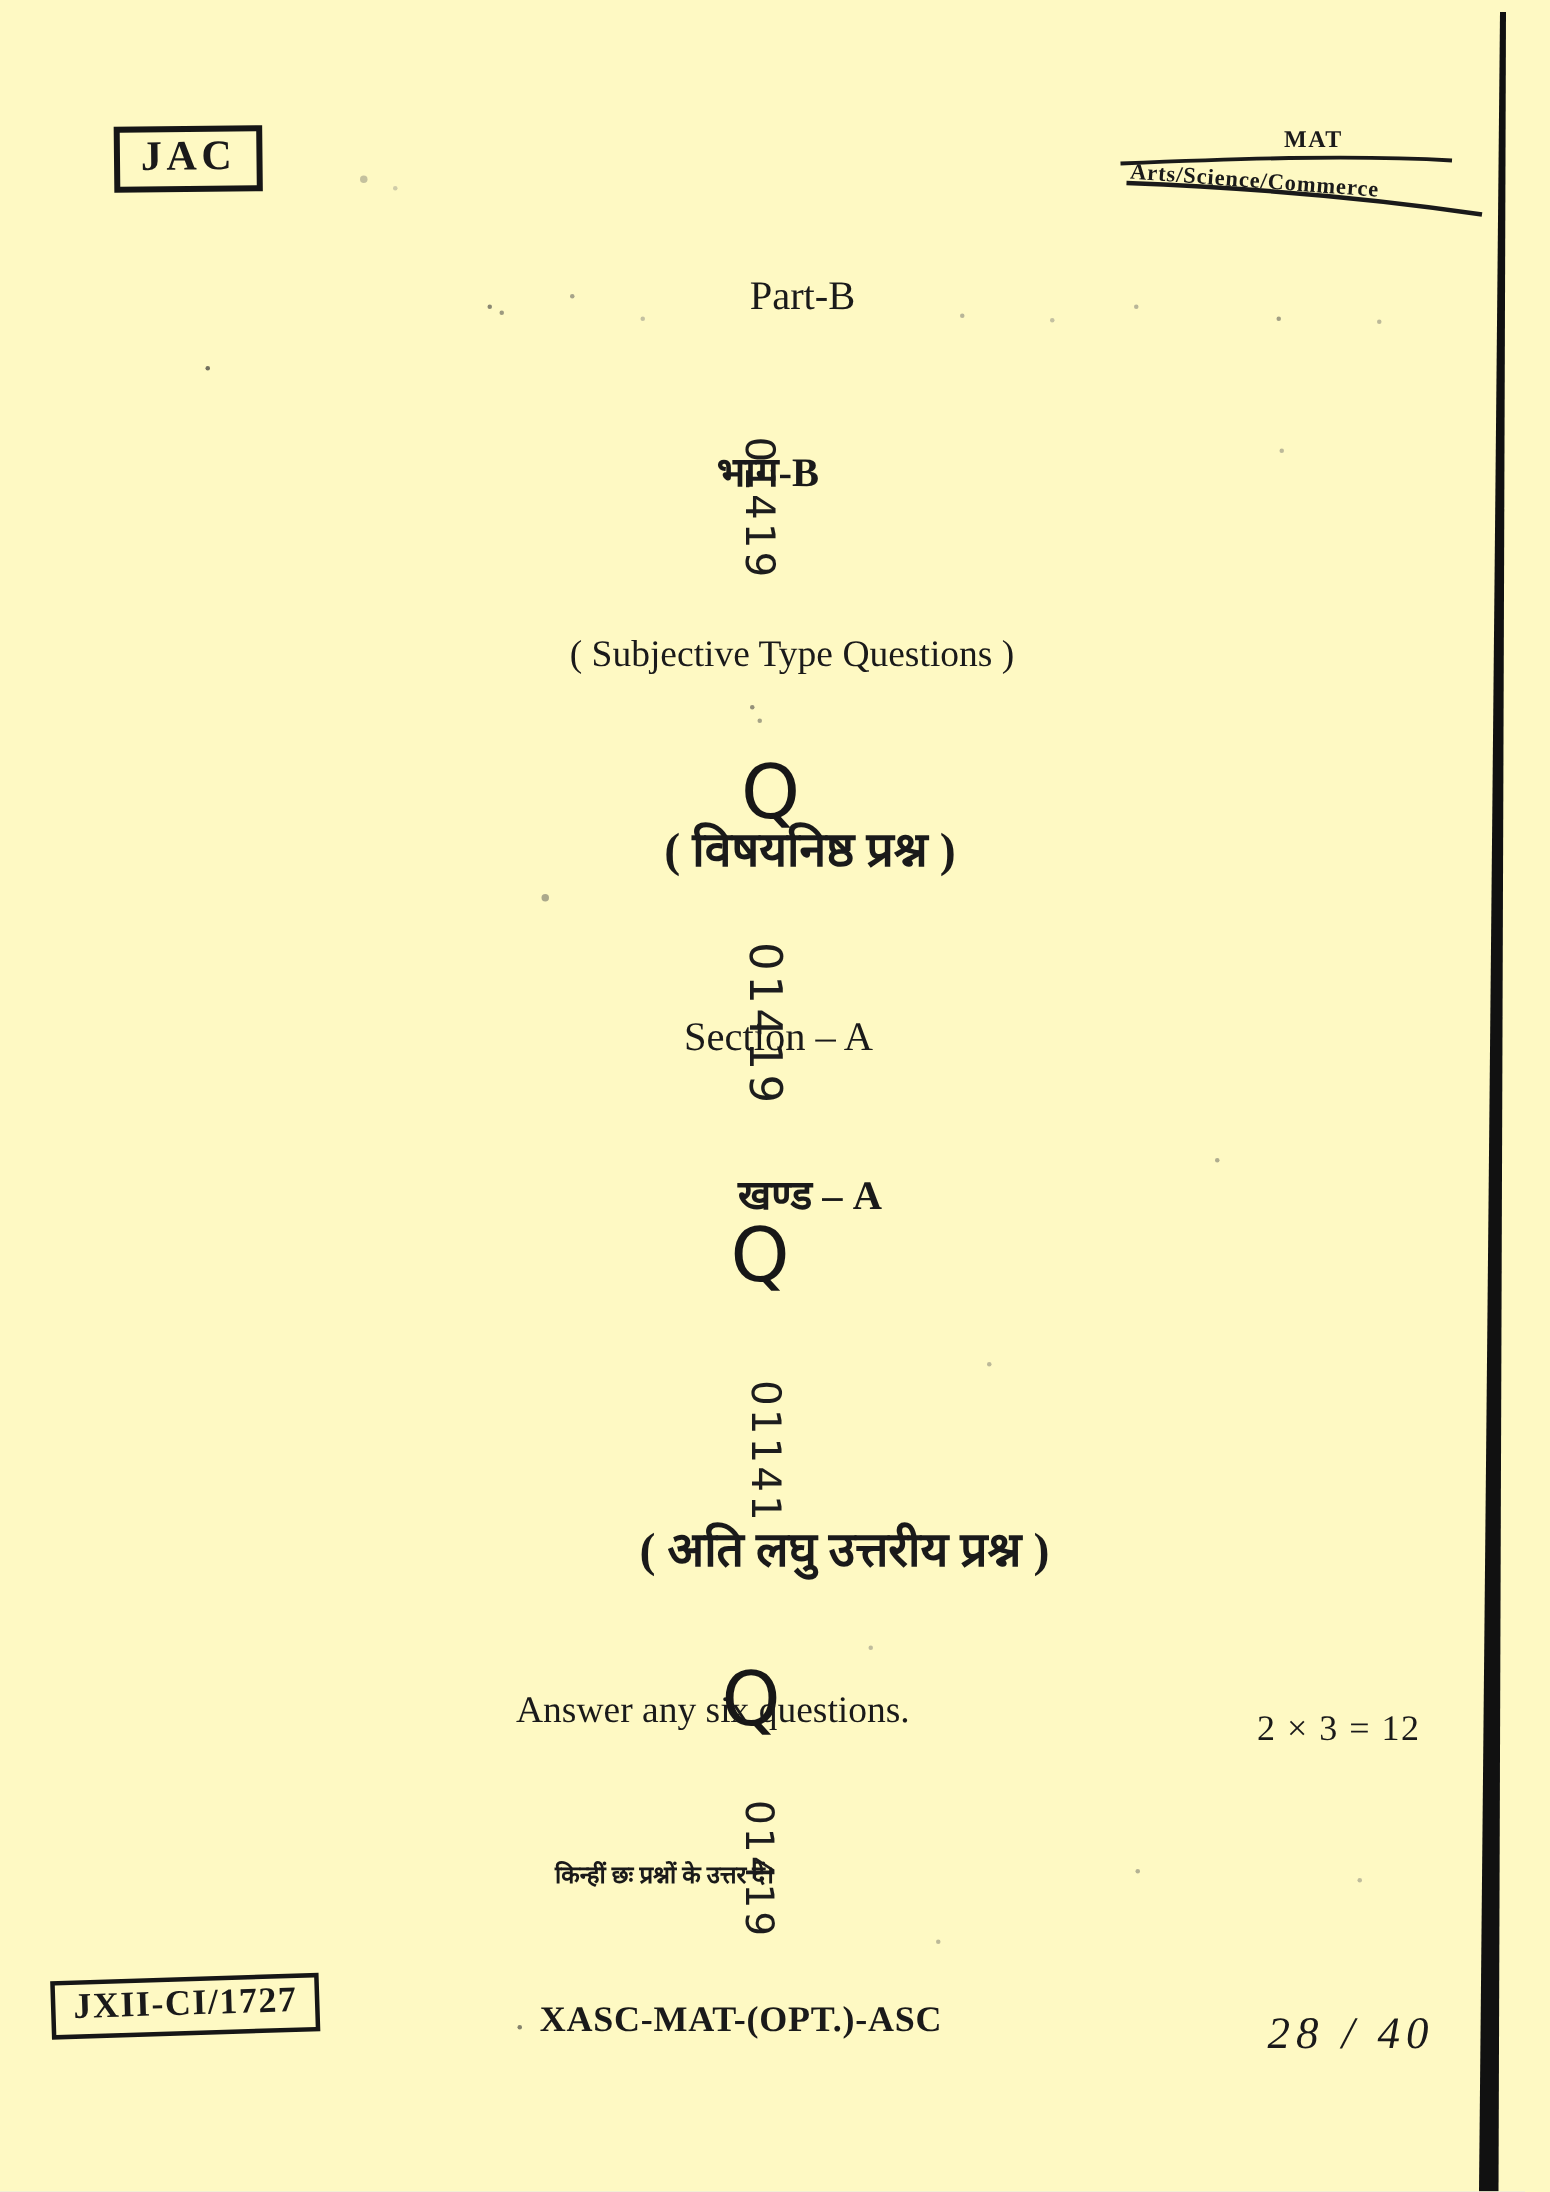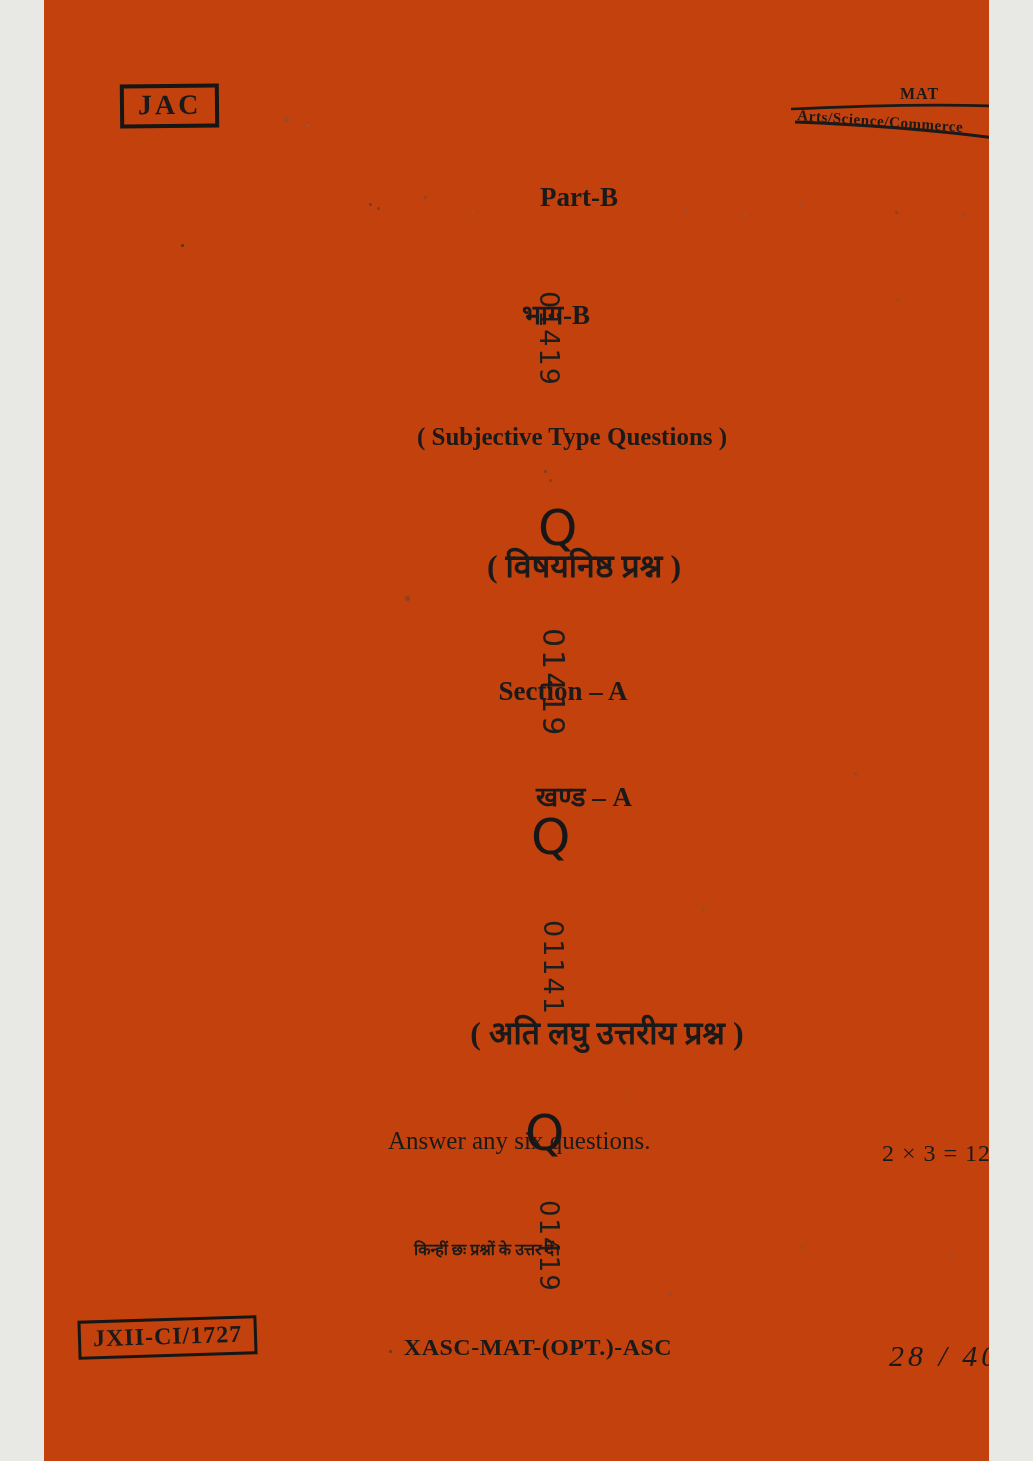--- a/index.html
+++ b/index.html
@@ -1,37 +1,37 @@
 <!DOCTYPE html>
 <html><head>
 <meta charset="utf-8">
 <style>
   html,body { margin:0; padding:0; background:#e8e8e4; }
   .page {
-    position:relative; width:945px; height:1461px; margin:0 auto;
-    background:#c2410c; overflow:hidden;
+    position:relative; width:1033px; height:1461px; margin:0 auto;
+    background:#fef9c3; overflow:hidden;
     font-family:"Liberation Serif","DejaVu Serif",serif; color:#1a1a1a;
   }
   .abs { position:absolute; white-space:nowrap; }
   .ctr { transform:translateX(-50%); }
 
   
   .jac-box {
     left:76px; top:84px; border:4px solid #161616; padding:1px 14px 3px 14px;
     font-size:28px; font-weight:700; letter-spacing:3px; transform:rotate(-0.6deg);
     z-index:2;
   }
   .mat-label { left:856px; top:85px; font-size:16px; font-weight:700; letter-spacing:1px; z-index:2; }
   .streams-label {
     left:754px; top:107px; font-size:15px; font-weight:700; letter-spacing:0.6px;
     transform:rotate(4.2deg); transform-origin:left top; z-index:2;
   }
 
   
-  .h-en   { font-size:25px; font-weight:700; z-index:2;text-align:center; }
+  .h-en   { font-size:25px; font-weight:400; z-index:2;text-align:center; }
   .h-hi   { font-size:32px; font-weight:700; z-index:2; font-family:"Liberation Serif","DejaVu Sans",serif; }
   .h-big  { font-size:27px; }
   .plain  { font-size:25px; font-weight:400; z-index:2; }
 
   
   .vstamp {
     position:absolute; writing-mode:vertical-rl; text-orientation:sideways;
     font-family:"DejaVu Sans",sans-serif; color:#1d1d1d; z-index:1; line-height:1;
   }
   .qmark {

